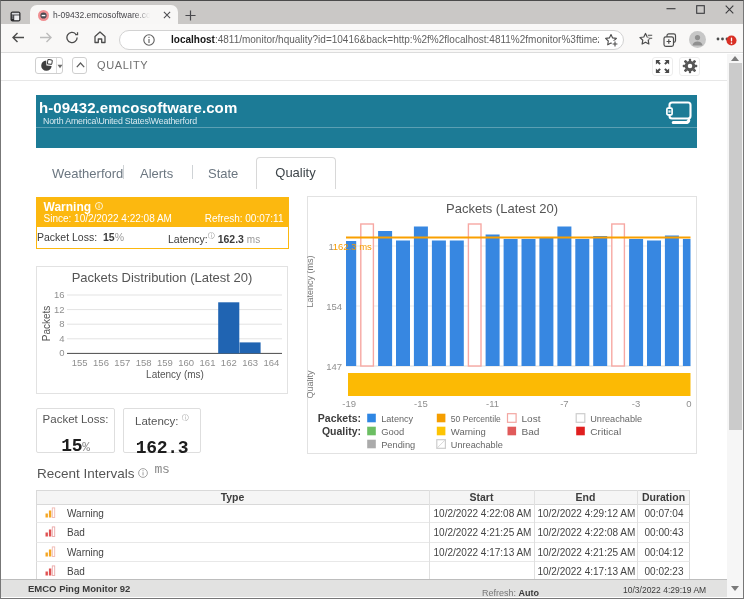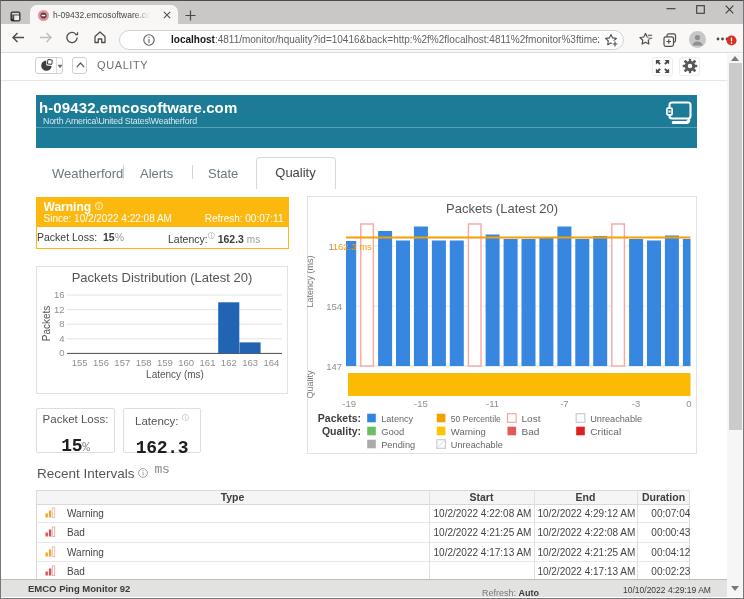--- a/index.html
+++ b/index.html
@@ -59,21 +59,21 @@
 
 #recenth {position:absolute;left:37px;top:466px;font-size:13.5px;color:#555;}
 #thead {position:absolute;left:36px;top:489.5px;width:654px;height:15px;background:#f5f5f5;border:1px solid #d9d9d9;}
 .thl {position:absolute;top:489.5px;height:15px;line-height:15.5px;font-size:10.5px;font-weight:bold;color:#3d3d3d;text-align:center;}
 .trow {position:absolute;left:36px;width:654px;border-bottom:1px solid #e8e8e8;border-left:1px solid #d9d9d9;border-right:1px solid #d9d9d9;background:#fff;font-size:10px;color:#444;}
 .trow > div {position:absolute;top:0;height:100%;line-height:19.4px;white-space:nowrap;}
 .c-type {left:8px;}
 .ticon {display:inline-block;width:22px;}
 .c-start {left:393px;width:105px;text-align:center;}
 .c-end {left:498px;width:102.7px;text-align:center;}
-.c-dur {left:600.7px;width:53.6px;text-align:right;padding-right:1px;}
+.c-dur {left:600.7px;width:53.6px;text-align:center;padding-right:1px;}
 .colb {position:absolute;top:489.5px;width:1px;height:89.5px;background:#e0e0e0;}
 
 
 #statusbar {position:absolute;left:1px;top:579px;width:726px;height:18px;background:#e2e2e1;border-top:1px solid #bdbdbd;color:#333;z-index:5;}
 
 
 #sbar {position:absolute;left:727px;top:54px;width:16px;height:543px;background:#f6f6f6;}
 #sthumb {position:absolute;left:728.5px;top:63px;width:13px;height:367px;background:#cbcbcb;}
 </style></head>
 <body>
@@ -396,21 +396,21 @@
   <div class="thl" style="left:429px;width:105px">Start</div>
   <div class="thl" style="left:534px;width:103px">End</div>
   <div class="thl" style="left:637px;width:53px">Duration</div>
   <div class="colb" style="left:428.7px"></div>
   <div class="colb" style="left:534px"></div>
   <div class="colb" style="left:636.7px"></div>
 
   <div id="statusbar">
     <div class="abs" style="left:27px;top:3px;font-weight:bold;font-size:9.5px;color:#3a3a3a">EMCO Ping Monitor 92</div>
     <div class="abs" style="left:481px;top:8px;font-size:9px;color:#777">Refresh: <b style="color:#3a3a3a">Auto</b></div>
-    <div class="abs" style="left:622px;top:4.5px;font-size:8.5px;color:#3a3a3a">10/10/2022 4:29:19 AM</div>
+    <div class="abs" style="left:622px;top:4.5px;font-size:8.5px;color:#3a3a3a">10/3/2022 4:29:19 AM</div>
   </div>
 
   <div id="sbar"></div>
   <svg class="abs" style="left:730px;top:55px" width="10" height="7" viewBox="0 0 10 7">
       <path d="M5 1 L9 6 H1 Z" fill="#7a7a7a"></path>
     </svg>
   <div id="sthumb"></div>
   <svg class="abs" style="left:730px;top:585px" width="10" height="7" viewBox="0 0 10 7">
       <path d="M5 6 L9 1 H1 Z" fill="#7a7a7a"></path>
     </svg>

